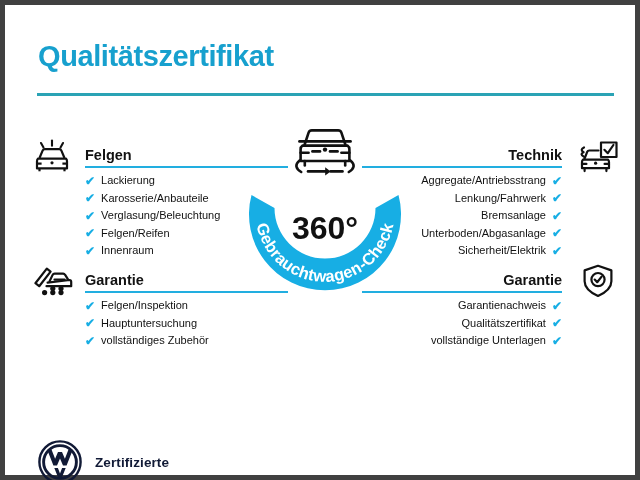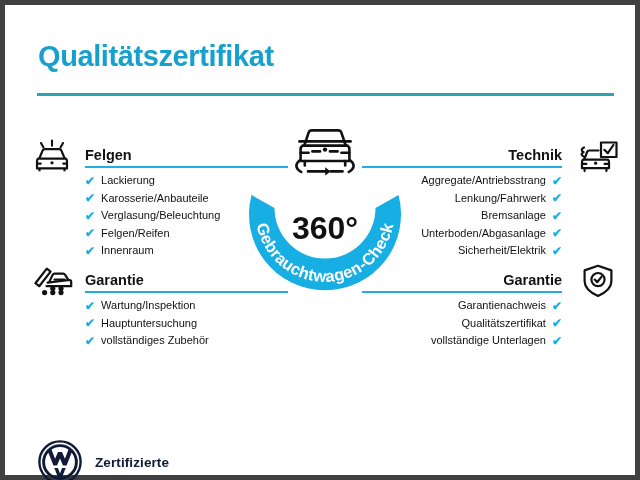--- a/index.html
+++ b/index.html
@@ -184,21 +184,21 @@
             <circle cx="22.8" cy="31.6" r="2.6" fill="#111"></circle>
             <circle cx="31" cy="31.6" r="2.6" fill="#111"></circle>
           </svg>
         </div>
         <div class="sec-title">Garantie</div>
         <div class="sec-rule"></div>
       </div>
       <ul class="items">
         <li class="item">
             <span class="check">✔</span>
-            <span>Wartung/Inspektion</span>
+            <span>Felgen/Inspektion</span>
           </li>
         <li class="item">
             <span class="check">✔</span>
             <span>Hauptuntersuchung</span>
           </li>
         <li class="item">
             <span class="check">✔</span>
             <span>vollständiges Zubehör</span>
           </li>
       </ul>

